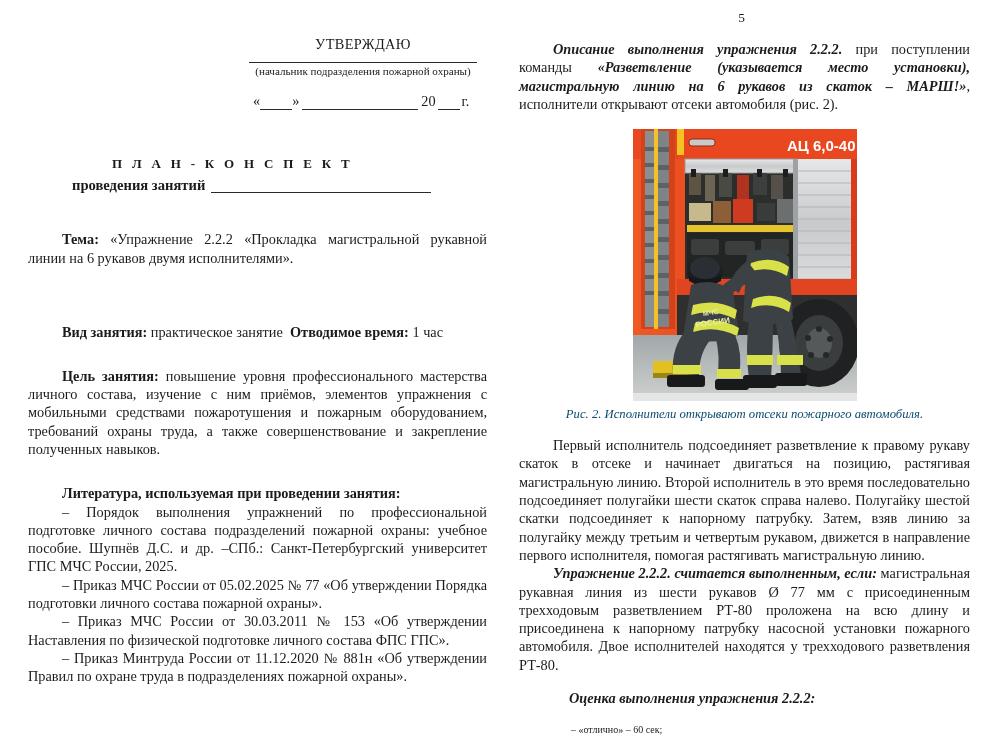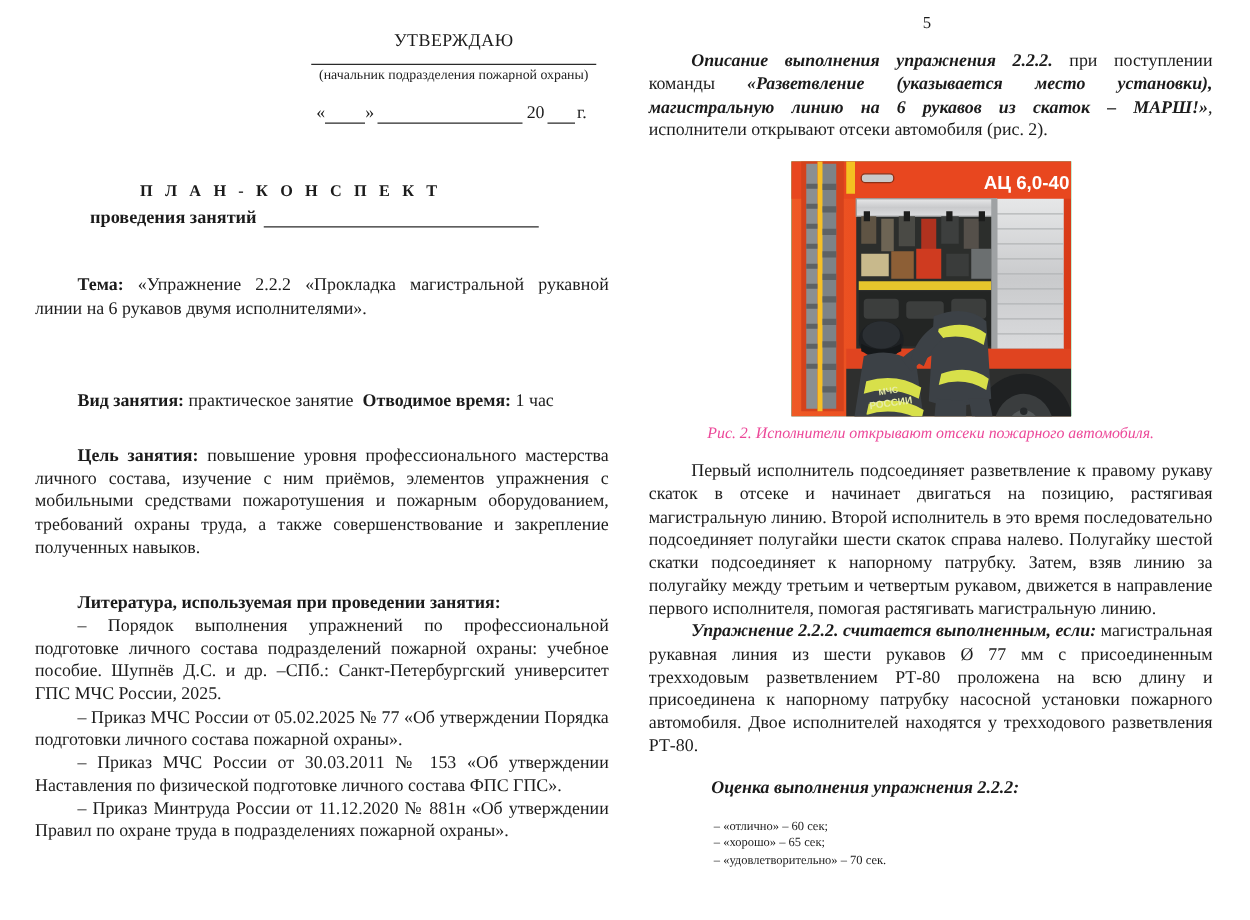--- a/index.html
+++ b/index.html
@@ -19,21 +19,21 @@
     position: absolute;
     inset: 0;
     display: flex;
   }
   .col {
     position: relative;
     box-sizing: border-box;
   }
   .col-left {
     width: 505px;
-    padding: 7px 18px 0 28px;
+    padding: 18px 18px 0 28px;
   }
   .col-right {
     width: 495px;
     padding: 10px 30px 0 14px;
   }
 
   
   .p {
     font-size: 14.3px;
     line-height: 1.28;
@@ -140,33 +140,33 @@
     font-size: 13.4px;
     margin: 0 0 14px 0;
     padding-right: 6px;
   }
   figure.photo-fig {
     margin: 16px 0 0 0;
     text-align: center;
   }
   .photo {
     width: 224px;
-    height: 204px;
+    height: 272px;
     margin: 0 auto;
     position: relative;
     overflow: hidden;
-    background: #22c55e;
+    background: #e5e5e5;
     display: block;
   }
   .figcap {
     font-style: italic;
     font-size: 12.7px;
     text-align: center;
     margin-top: 6px;
-    color: #ec4899;
+    color: #0c4a6e;
   }
   .list-line {
     font-size: 10px;
     text-indent: 0;
     padding-left: 52px;
     line-height: 1.33;
   }
   .sec-head {
     font-size: 14.3px;
     text-indent: 34px;

